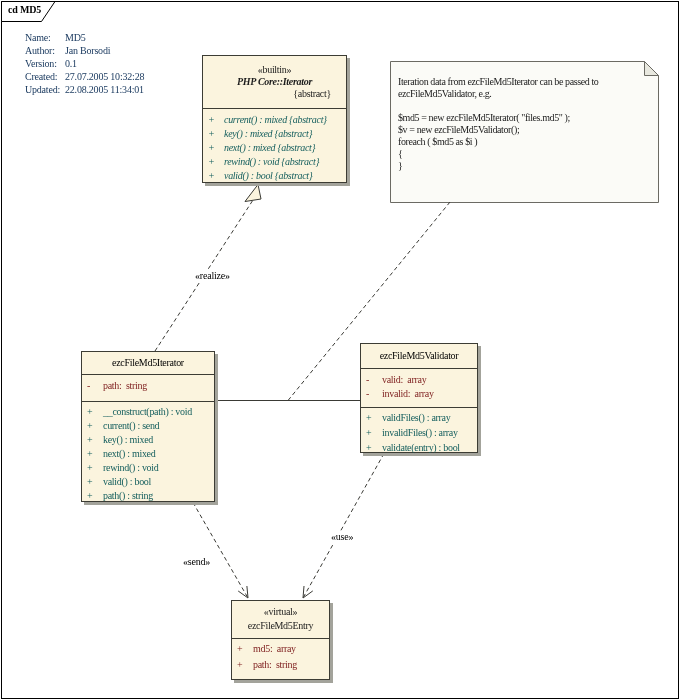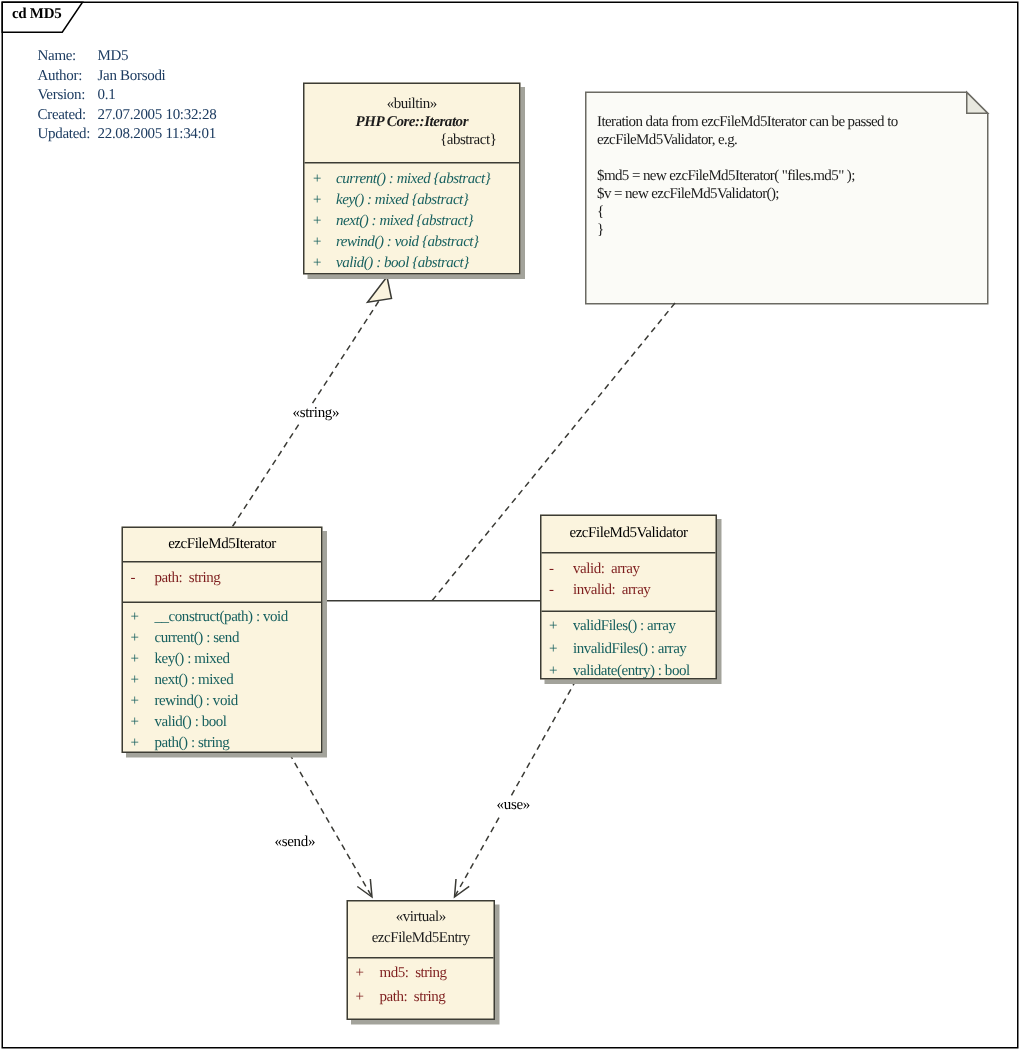--- a/index.html
+++ b/index.html
@@ -123,20 +123,21 @@
       <div class="meta-value">22.08.2005 11:34:01</div>
     </div>
   </div>
 
   <div class="note-text">
     <div class="note-line">Iteration data from ezcFileMd5Iterator can be passed to</div>
     <div class="note-line">ezcFileMd5Validator, e.g.</div>
     <div class="note-line"></div>
     <div class="note-line">$md5 = new ezcFileMd5Iterator( "files.md5" );</div>
     <div class="note-line">$v = new ezcFileMd5Validator();</div>
+    <div class="note-line">foreach ( $md5 as $i )</div>
     <div class="note-line">{</div>
     <div class="note-line">}</div>
   </div>
 
   <div class="uml-box box-builtin">
     <div class="comp hdr">
       <div>«builtin»</div>
       <div class="cls-name">PHP Core::Iterator</div>
       <div class="modifier">{abstract}</div>
     </div>
@@ -177,22 +178,22 @@
       <div class="row method-row"><span class="vis">+</span><span class="txt">validate(entry) : bool</span></div>
     </div>
   </div>
 
   <div class="uml-box box-entry">
     <div class="comp title-comp">
       <div>«virtual»</div>
       <div>ezcFileMd5Entry</div>
     </div>
     <div class="comp attrs">
-      <div class="row attr-row"><span class="vis">+</span><span class="txt">md5:  string</span></div>
+      <div class="row attr-row"><span class="vis">+</span><span class="txt">md5:  array</span></div>
       <div class="row attr-row"><span class="vis">+</span><span class="txt">path:  string</span></div>
     </div>
   </div>
 
-  <div class="edge-label label-realize">«string»</div>
+  <div class="edge-label label-realize">«realize»</div>
   <div class="edge-label label-send">«send»</div>
   <div class="edge-label label-use">«use»</div>
 
 </div>
 
 </body></html>

